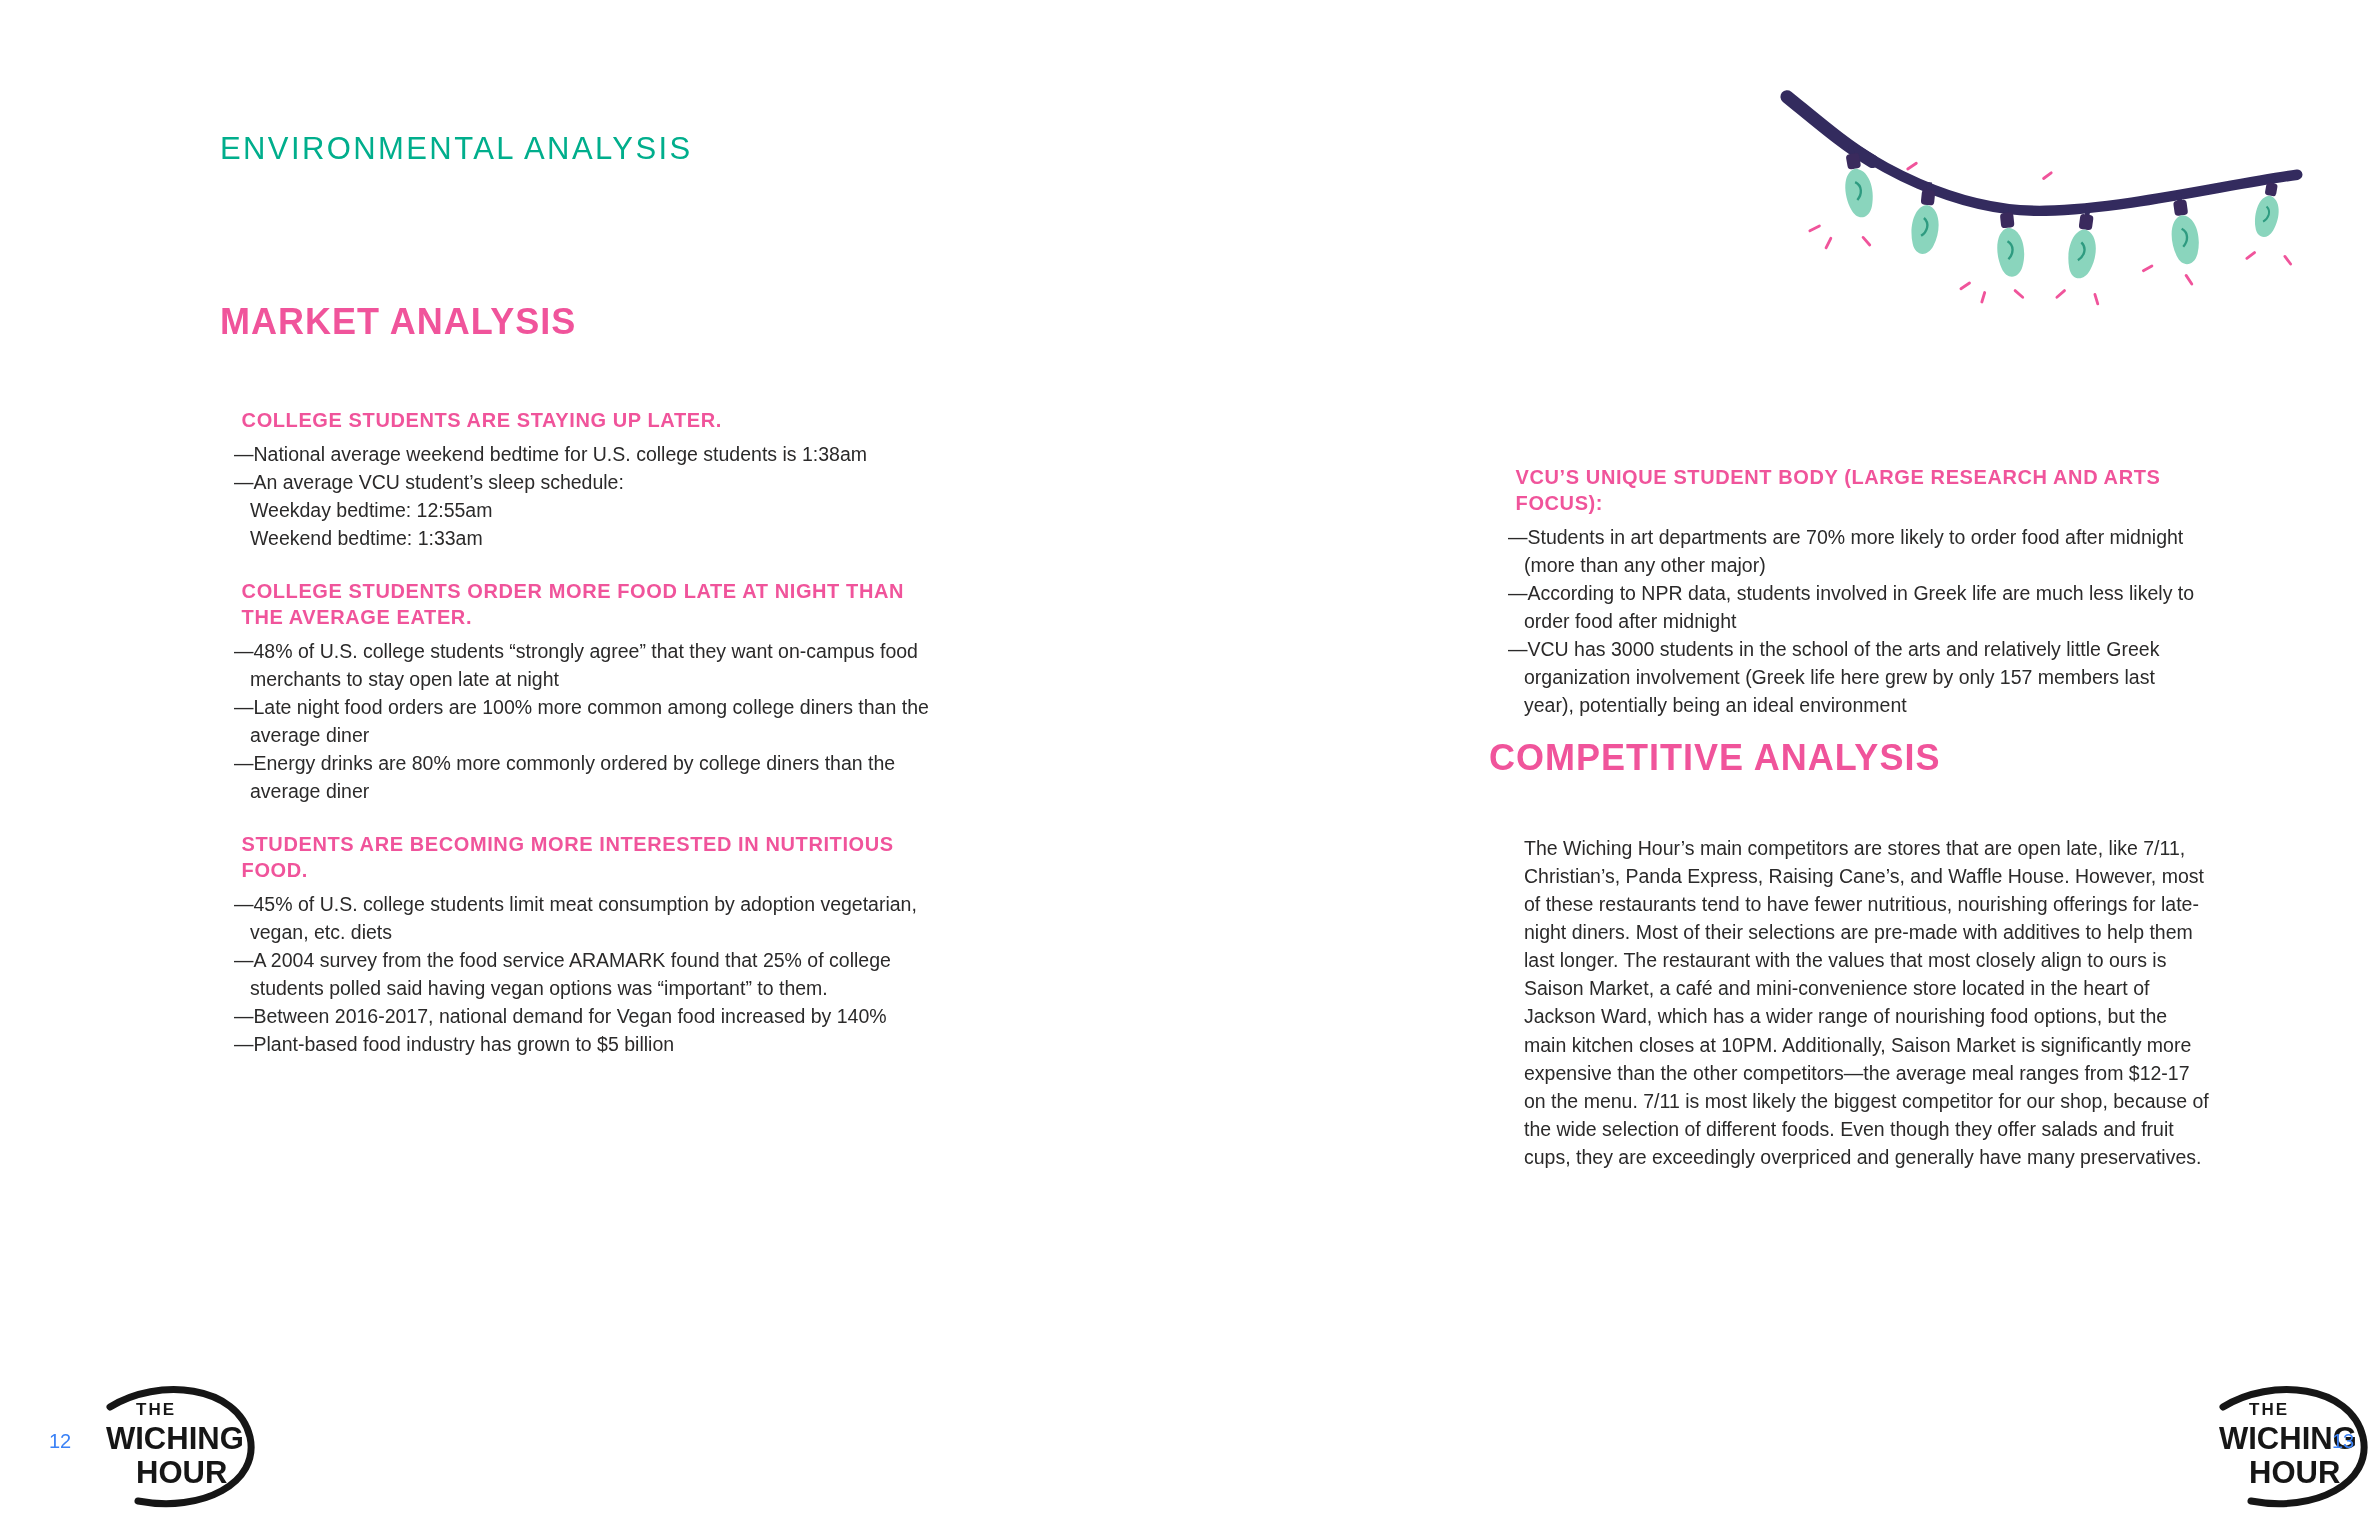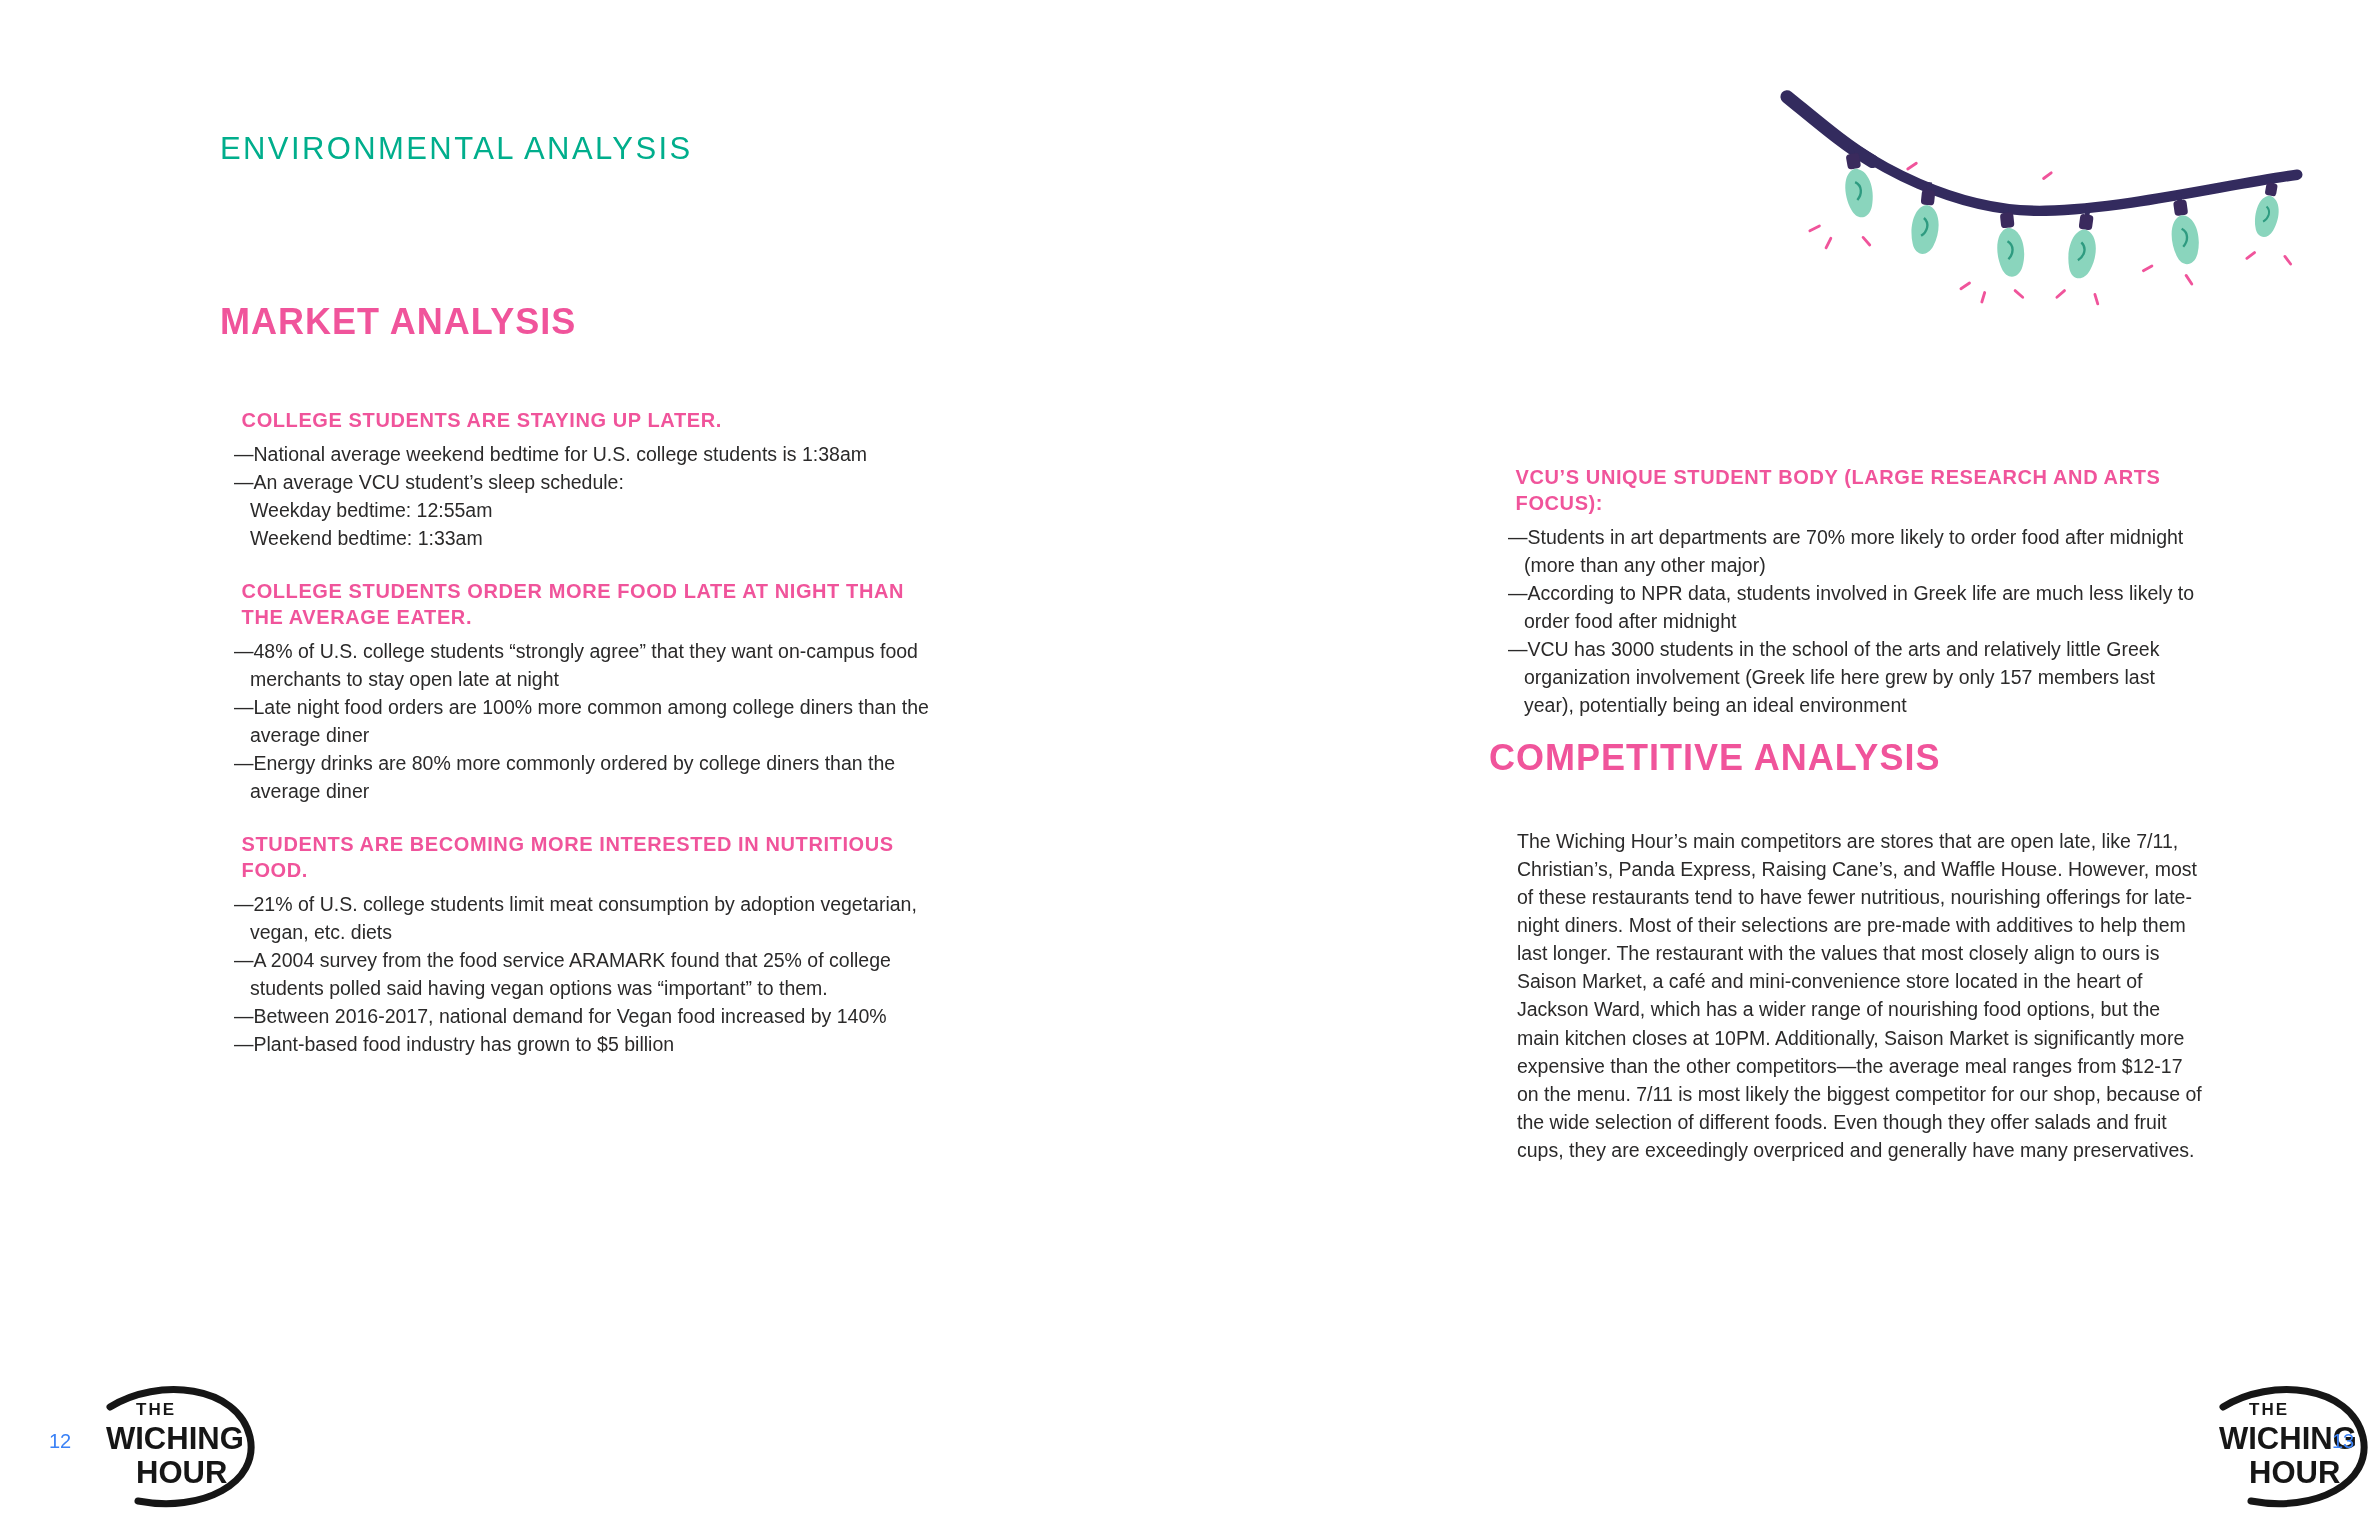--- a/index.html
+++ b/index.html
@@ -15,21 +15,21 @@
   }
   .big-title{
     font-size:36px;font-weight:700;letter-spacing:1px;color:#F0549B;
   }
   #market-title{left:220px;top:301px;}
   #competitive-title{left:1489px;top:737px;}
   
   .col{line-height:1.44;font-size:19.5px;}
   #left-col{left:234px;top:407px;width:704px;}
   #right-col{left:1508px;top:464px;width:687px;}
-  #right-para{left:1512px;top:822px;width:687px;font-size:19.5px;line-height:1.44;margin:5px;}
+  #right-para{left:1512px;top:822px;width:687px;font-size:19.5px;line-height:1.44;margin:12px;}
   .sec{margin:0 0 26px 0;}
   .sec-h{
     margin:0 0 6.7px 7.6px;color:#F0549B;font-weight:700;font-size:20px;
     letter-spacing:0.6px;line-height:1.3;
   }
   .item{margin:0;padding-left:16px;text-indent:-16px;}
   .item.sub{text-indent:0;}
   
   .pgnum{font-size:20px;color:#3b82f6;}
   #pg-left{left:49px;top:1430px;}
@@ -62,21 +62,21 @@
   <section class="sec">
     <h3 class="sec-h">COLLEGE STUDENTS ORDER MORE FOOD LATE AT NIGHT THAN THE AVERAGE EATER.</h3>
     <p class="item">—48% of U.S. college students “strongly agree” that they want on-campus food merchants to stay open late at night</p>
     <p class="item">—Late night food orders are 100% more common among college diners than the average diner</p>
     <p class="item">—Energy drinks are 80% more commonly ordered by college diners than the average diner</p>
   </section>
 
 
   <section class="sec">
     <h3 class="sec-h">STUDENTS ARE BECOMING MORE INTERESTED IN NUTRITIOUS FOOD.</h3>
-    <p class="item">—21% of U.S. college students limit meat consumption by adoption vegetarian, vegan, etc. diets</p>
+    <p class="item">—45% of U.S. college students limit meat consumption by adoption vegetarian, vegan, etc. diets</p>
     <p class="item">—A 2004 survey from the food service ARAMARK found that 25% of college students polled said having vegan options was “important” to them.</p>
     <p class="item">—Between 2016-2017, national demand for Vegan food increased by 140%</p>
     <p class="item">—Plant-based food industry has grown to $5 billion</p>
   </section>
 
 </div>
 
 <div class="abs col" id="right-col">
   <section class="sec">
     <h3 class="sec-h">VCU’S UNIQUE STUDENT BODY (LARGE RESEARCH AND ARTS FOCUS):</h3>

